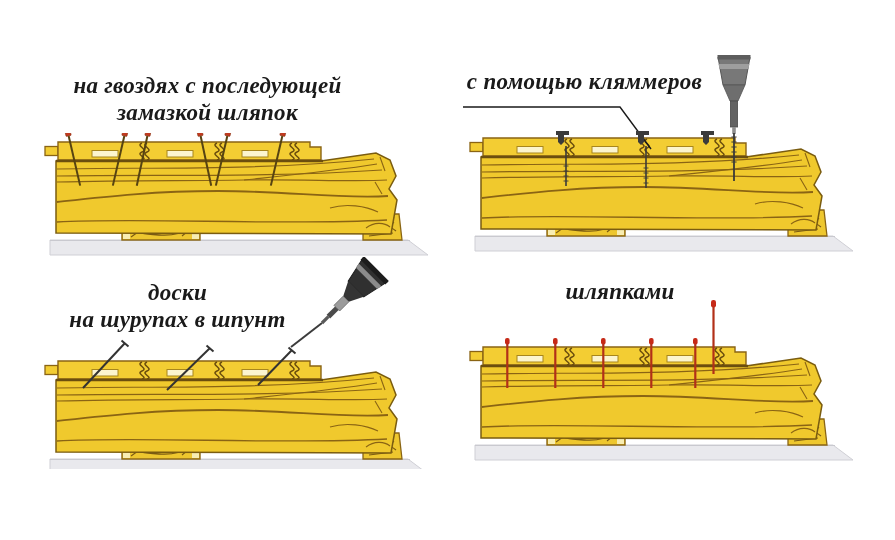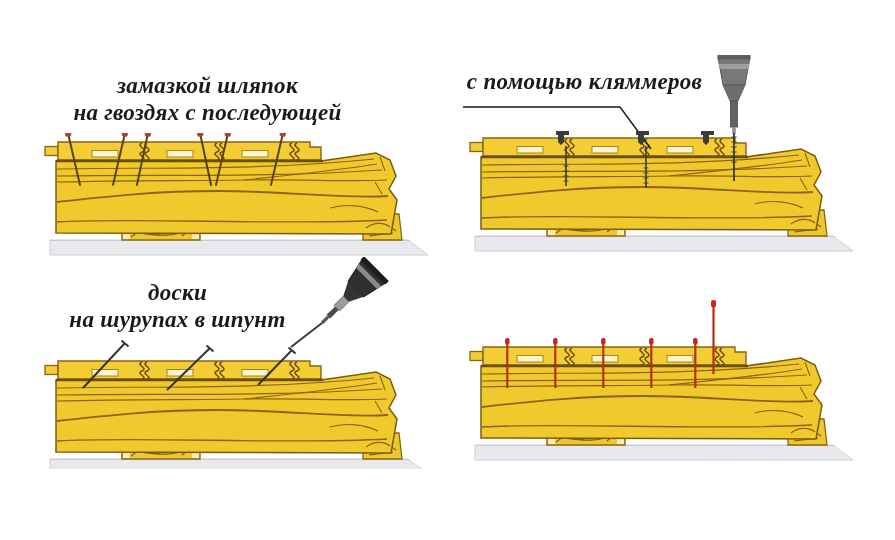--- a/index.html
+++ b/index.html
@@ -75,22 +75,22 @@
             <path d="M267,10 c-7,3 7,6 0,9 c-7,3 7,6 0,8"></path>
           </g>
           <line x1="26" y1="28" x2="293" y2="28" stroke="#6b4e0e" stroke-width="2.4"></line>
         </g>
       </g>
     </defs>
   </svg>
 
   <section>
     <div class="caption cap-tl">
+      <div>на гвоздях с последующей</div>
       <div>замазкой шляпок</div>
-      <div>на гвоздях с последующей</div>
     </div>
     <svg class="diagram svg-tl" viewBox="0 0 400 132">
       <use href="#board-base"></use>
       <g>
         <g transform="translate(38,0) rotate(-13)">
             <rect x="-2.6" y="-1.5" width="5.2" height="4.5" rx="0.6" fill="#c23a20" stroke="#8a3010" stroke-width="0.6"></rect>
             <line x1="0" y1="3" x2="0" y2="54" stroke="#564312" stroke-width="2"></line>
           </g>
         <g transform="translate(95,0) rotate(13)">
             <rect x="-2.6" y="-1.5" width="5.2" height="4.5" rx="0.6" fill="#c23a20" stroke="#8a3010" stroke-width="0.6"></rect>
@@ -182,20 +182,21 @@
         <rect x="-4" y="-34" width="8" height="13" fill="#9b9b9b" stroke="#6a6a6a" stroke-width="0.8"></rect>
         <rect x="-2.5" y="-21" width="5" height="12" fill="#4a4a4a"></rect>
         <rect x="-1.6" y="-9" width="3.2" height="9" fill="#5a5a5a"></rect>
       </g>
       <line x1="292" y1="-14" x2="261" y2="10" stroke="#3c3c3c" stroke-width="2"></line>
     </svg>
   </section>
 
   <section>
     <div class="caption cap-br">
+      <div>шляпками</div>
     </div>
     <svg class="diagram svg-br" viewBox="0 -42 400 176">
       <use href="#board-base"></use>
       <g>
         <g>
             <rect x="50" y="0" width="4.6" height="6.5" rx="2" fill="#c62a18"></rect>
             <line x1="52.3" y1="6" x2="52.3" y2="50" stroke="#b23018" stroke-width="2.2"></line>
           </g>
         <g>
             <rect x="98" y="0" width="4.6" height="6.5" rx="2" fill="#c62a18"></rect>

